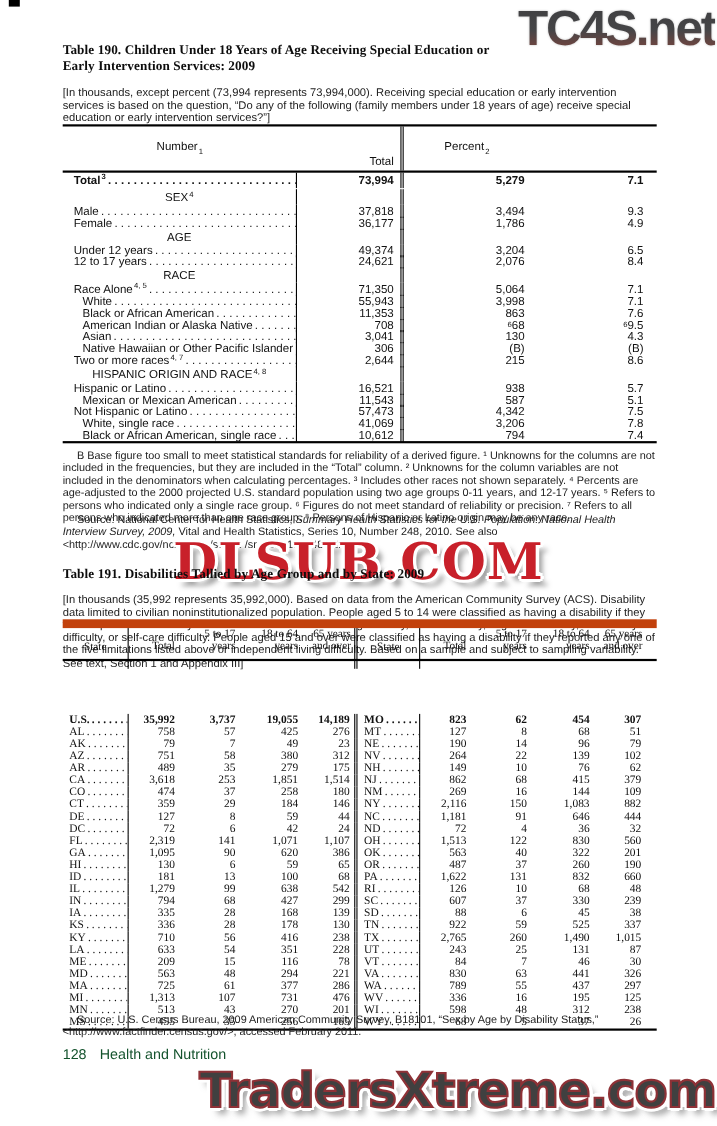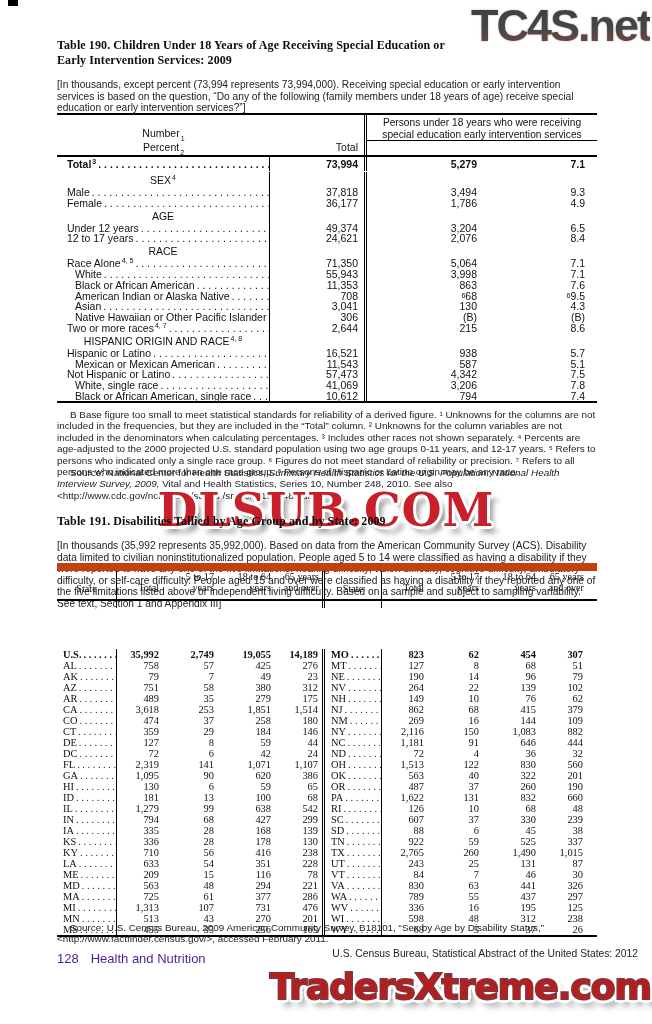--- a/index.html
+++ b/index.html
@@ -62,37 +62,37 @@
         height:11px;align-items:center;}
   .srow .sc{height:100%;display:flex;align-items:center;}
   .b-r1{border-right:1px solid #000;}
   .b-l2{border-left:3px double #000;}
   .statec{padding-left:6px;overflow:hidden;}
   .numc{justify-content:flex-end;padding-right:3px;}
   .numc.last{padding-right:4px;}
   .srow.us{font-weight:bold;margin-top:48px;}
 
   
-  .foot-left{position:absolute;left:57px;top:951px;font-size:13px;color:#4c1d95;}
+  .foot-left{position:absolute;left:57px;top:951px;font-size:13px;color:#14532d;}
   .foot-left .pgnum{margin-right:12px;}
   .foot-right{position:absolute;right:14px;top:948px;font-size:10.3px;color:#1a1a1a;}
 
   
   .wm{position:absolute;font-weight:bold;white-space:nowrap;}
   .wm-tc4s{top:0px;right:2px;font-size:45px;letter-spacing:-2px;font-family:"Liberation Sans",sans-serif;
            background:linear-gradient(180deg,#3e3e40 0%,#454547 52%,#6e4540 82%,#8a564e 100%);
            -webkit-background-clip:text;background-clip:text;color:transparent;
            filter:drop-shadow(0 0 1px rgba(190,190,190,.95));}
   .wm-dlsub{top:483px;left:50%;transform:translateX(-50%);font-family:"DejaVu Serif",serif;
             font-size:46px;letter-spacing:1px;color:#c8202a;
             text-shadow:-2px -2px 0 #fff,2px -2px 0 #fff,-2px 2px 0 #fff,2px 2px 0 #fff,
                         -3px 0 0 #fff,3px 0 0 #fff,0 -3px 0 #fff,0 3px 0 #fff,
                         6px 7px 5px rgba(70,70,70,.5);}
-  .wm-traders{top:966px;right:1px;font-family:"DejaVu Sans",sans-serif;font-size:36px;letter-spacing:-1px;
-              color:#b91c1c;-webkit-text-stroke:2px #8e3136;
+  .wm-traders{top:966px;right:1px;font-family:"DejaVu Sans",sans-serif;font-size:44px;letter-spacing:-1px;
+              color:#404040;-webkit-text-stroke:2px #8e3136;
               text-shadow:-3px -3px 0 #fff,3px -3px 0 #fff,-3px 3px 0 #fff,3px 3px 0 #fff,
                           0 -4px 0 #fff,0 4px 0 #fff,-4px 0 0 #fff,4px 0 0 #fff,
                           6px 7px 6px rgba(80,80,80,.55);}
 </style>
 </head>
 <body>
 
 <div class="page">
 
   <div class="corner-mark"></div>
@@ -102,21 +102,20 @@
   <div class="tbl-title" style="top:38px;width:520px;">
     <div>Table 190. Children Under 18 Years of Age Receiving Special Education or</div>
     <div>Early Intervention Services: 2009</div>
   </div>
 
   <p class="intro" style="top:79px;margin:0;">[In thousands, except percent (73,994 represents 73,994,000). Receiving special education or early intervention services is based on the question, “Do any of the following (family members under 18 years of age) receive special education or early intervention services?”]</p>
 
   <div class="t190">
     <div class="t190-head">
       <div class="h-total">Total</div>
-      <div class="h-span">Persons under 18 years who were receiving special education early intervention services</div>
       <div class="h-sub">
           <span>Number</span>
           <sup>1</sup>
         </div>
       <div class="h-sub">
           <span>Percent</span>
           <sup>2</sup>
         </div>
     </div>
     <div>
@@ -343,21 +342,21 @@
           <span><span>65 years</span><br><span>and over</span></span>
         </div>
     </div>
     <div>
         <div class="srow us">
           <div class="sc statec b-r1">
             <span class="lbl">U.S.</span>
             <span class="dots"></span>
           </div>
           <div class="sc numc">35,992</div>
-          <div class="sc numc">2,749</div>
+          <div class="sc numc">3,737</div>
           <div class="sc numc">19,055</div>
           <div class="sc numc last">14,189</div>
           <div class="sc statec b-l2 b-r1">
             <span class="lbl">MO</span>
             <span class="dots"></span>
           </div>
           <div class="sc numc">823</div>
           <div class="sc numc">62</div>
           <div class="sc numc">454</div>
           <div class="sc numc last">307</div>
@@ -811,17 +810,16 @@
           <div class="sc numc">5</div>
           <div class="sc numc">37</div>
           <div class="sc numc last">26</div>
         </div>
       </div>
   </div>
 
   <p class="src191">Source: U.S. Census Bureau, 2009 American Community Survey, B18101, “Sex by Age by Disability Status,” &lt;http://www.factfinder.census.gov/&gt;, accessed February 2011.</p>
 
   <div class="foot-left"><span class="pgnum">128</span><span>Health and Nutrition</span></div>
-  <div class="foot-right">U.S. Census Bureau, Statistical Abstract of the United States: 2012</div>
 
   <div class="wm wm-traders">TradersXtreme.com</div>
 
 </div>
 
 </body></html>

